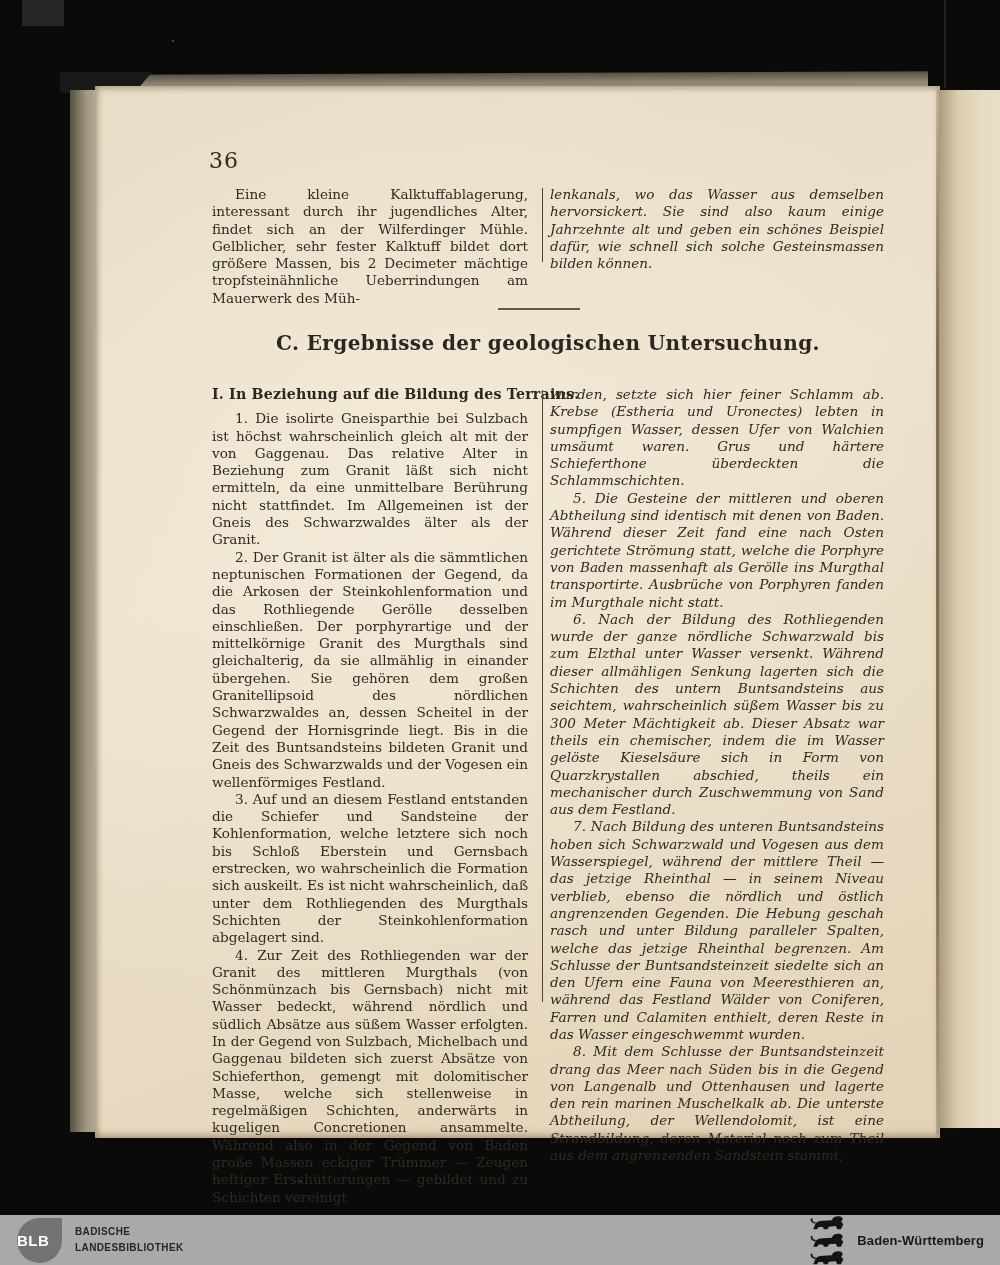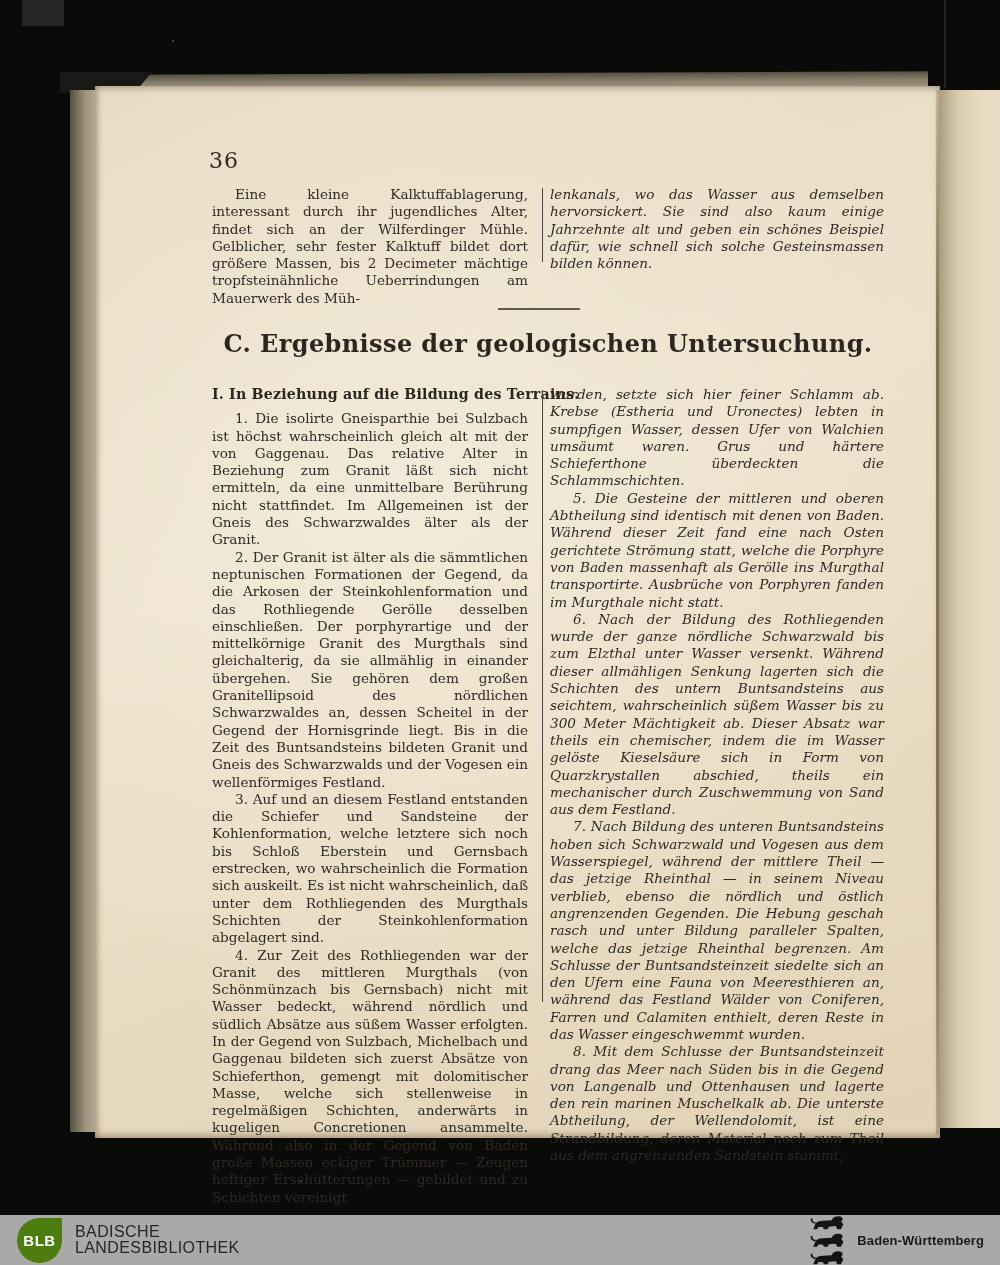--- a/index.html
+++ b/index.html
@@ -55,42 +55,42 @@
   .intro-row{top:100px;}
   .main-row{top:300px;}
   .col-l{width:316px;flex:0 0 316px;}
   .col-r{width:334px;flex:0 0 334px;margin-left:22px;font-style:italic;}
   .vdiv{position:absolute;left:330px;width:1px;background:#4d443a;}
   .intro-div{top:102px;height:74px;}
   .main-div{top:304px;height:612px;}
   .mid-rule{position:absolute;left:286px;top:222px;width:82px;height:2px;background:#60584b;}
   .heading{
     position:absolute;left:0;top:249px;width:100%;text-align:center;
-    font-size:24px;font-weight:bold;letter-spacing:.4px;color:#2b2620;
+    font-size:20px;font-weight:bold;letter-spacing:.4px;color:#2b2620;
   }
   .subheading{
     font-size:14.2px;font-weight:bold;margin:0 0 7px 0;white-space:nowrap;
     letter-spacing:.2px;color:#2b2620;text-align:left;
   }
   .page-content p{margin:0;}
   .ind{text-indent:1.7em;}
   
   .footer-bar{
     position:absolute;left:0;top:1215px;width:1000px;height:50px;
     background:#a9a9a9;display:flex;align-items:center;
     font-family:"Liberation Sans", sans-serif;
   }
   .blb-logo{
     width:45px;height:45px;margin-left:17px;flex:0 0 45px;
-    background:#4d7c0f;border-radius:50% 0 50% 50%;
-    display:flex;align-items:center;justify-content:center;
+    background:#737373;border-radius:50% 0 50% 50%;
+    display:flex;align-items:center;justify-content:flex-start;
     color:#ffffff;font-weight:bold;font-size:15px;letter-spacing:.5px;
   }
   .library-name{
-    margin-left:13px;color:#22272a;font-weight:normal;font-size:16px;line-height:16px;letter-spacing:.4px;
+    margin-left:13px;color:#22272a;font-weight:bold;font-size:10px;line-height:16px;letter-spacing:.4px;
   }
   .footer-spacer{flex:1;}
   .arms{margin-right:11px;flex:0 0 38px;}
   .state-name{margin-right:16px;color:#151a1d;font-weight:bold;font-size:13px;letter-spacing:.1px;}
 </style>
 </head>
 <body>
 
 <div class="bg-patch-tl"></div>
 <div class="bg-seam"></div>

